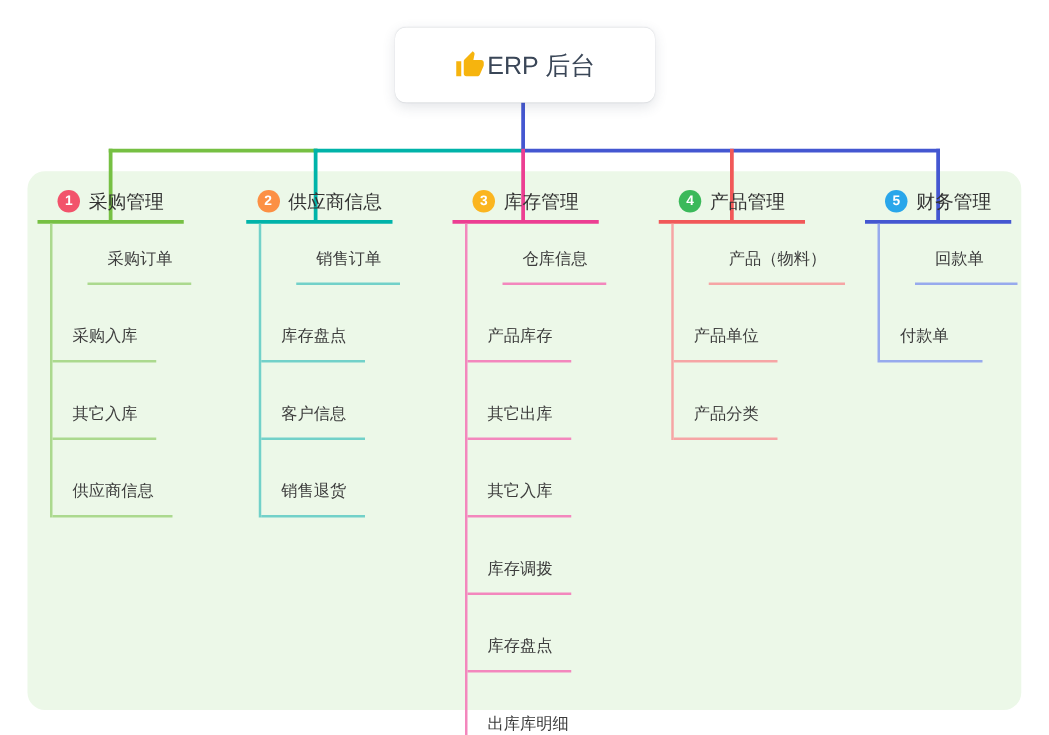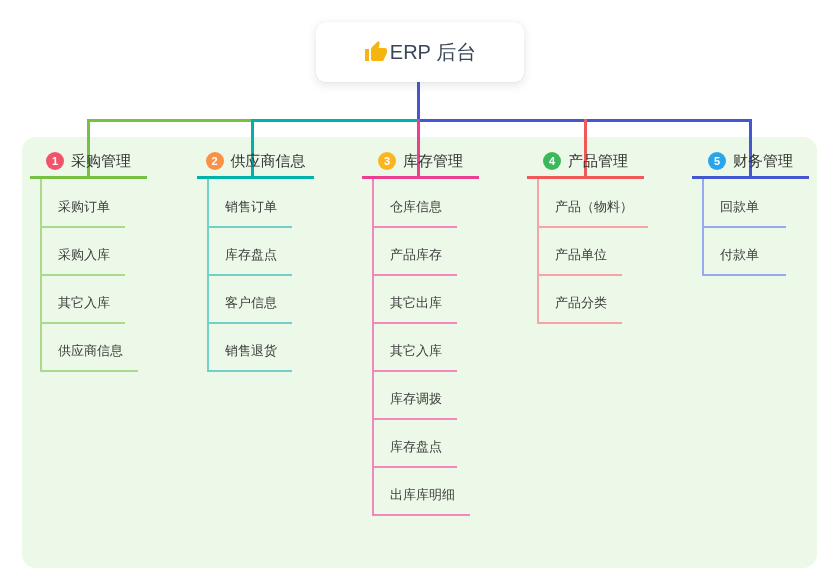--- a/index.html
+++ b/index.html
@@ -18,25 +18,25 @@
 
   .line{position:absolute;z-index:2;}
 
   .branch{position:absolute;top:146px;z-index:3;}
   .branch-hd{width:117px;height:30px;display:flex;align-items:center;justify-content:center;
     gap:7px;border-bottom:3px solid var(--accent);box-sizing:content-box;
     font-size:15px;color:#333333;white-space:nowrap;cursor:pointer;}
   .badge{width:18px;height:18px;border-radius:50%;background:var(--badge);
     color:#ffffff;font-size:11px;font-weight:bold;line-height:18px;text-align:center;flex:none;}
   .rows{margin-left:10px;border-left:2px solid var(--light);width:max-content;}
-  .row{box-sizing:border-box;width:max-content;min-width:82px;height:48px;
+  .row{box-sizing:border-box;width:max-content;min-width:82px;height:62px;
     display:flex;align-items:flex-end;padding:0 15px 10px 16px;
     border-bottom:2px solid var(--light);font-size:13px;color:#3c3c3c;
     white-space:nowrap;cursor:pointer;}
-  .row:first-child{height:49px;}
+  .row:first-child{height:49px;margin-left:28px;}
 </style>
 </head>
 <body>
 
 <div class="canvas">
 
   <div class="panel"></div>
 
   <div class="line" style="left: 417px; top: 82px; width: 3px; height: 40px; background: rgb(68, 87, 209);"></div>
   <div class="line" style="left: 87px; top: 119px; width: 167px; height: 3px; background: rgb(118, 192, 67);"></div>

